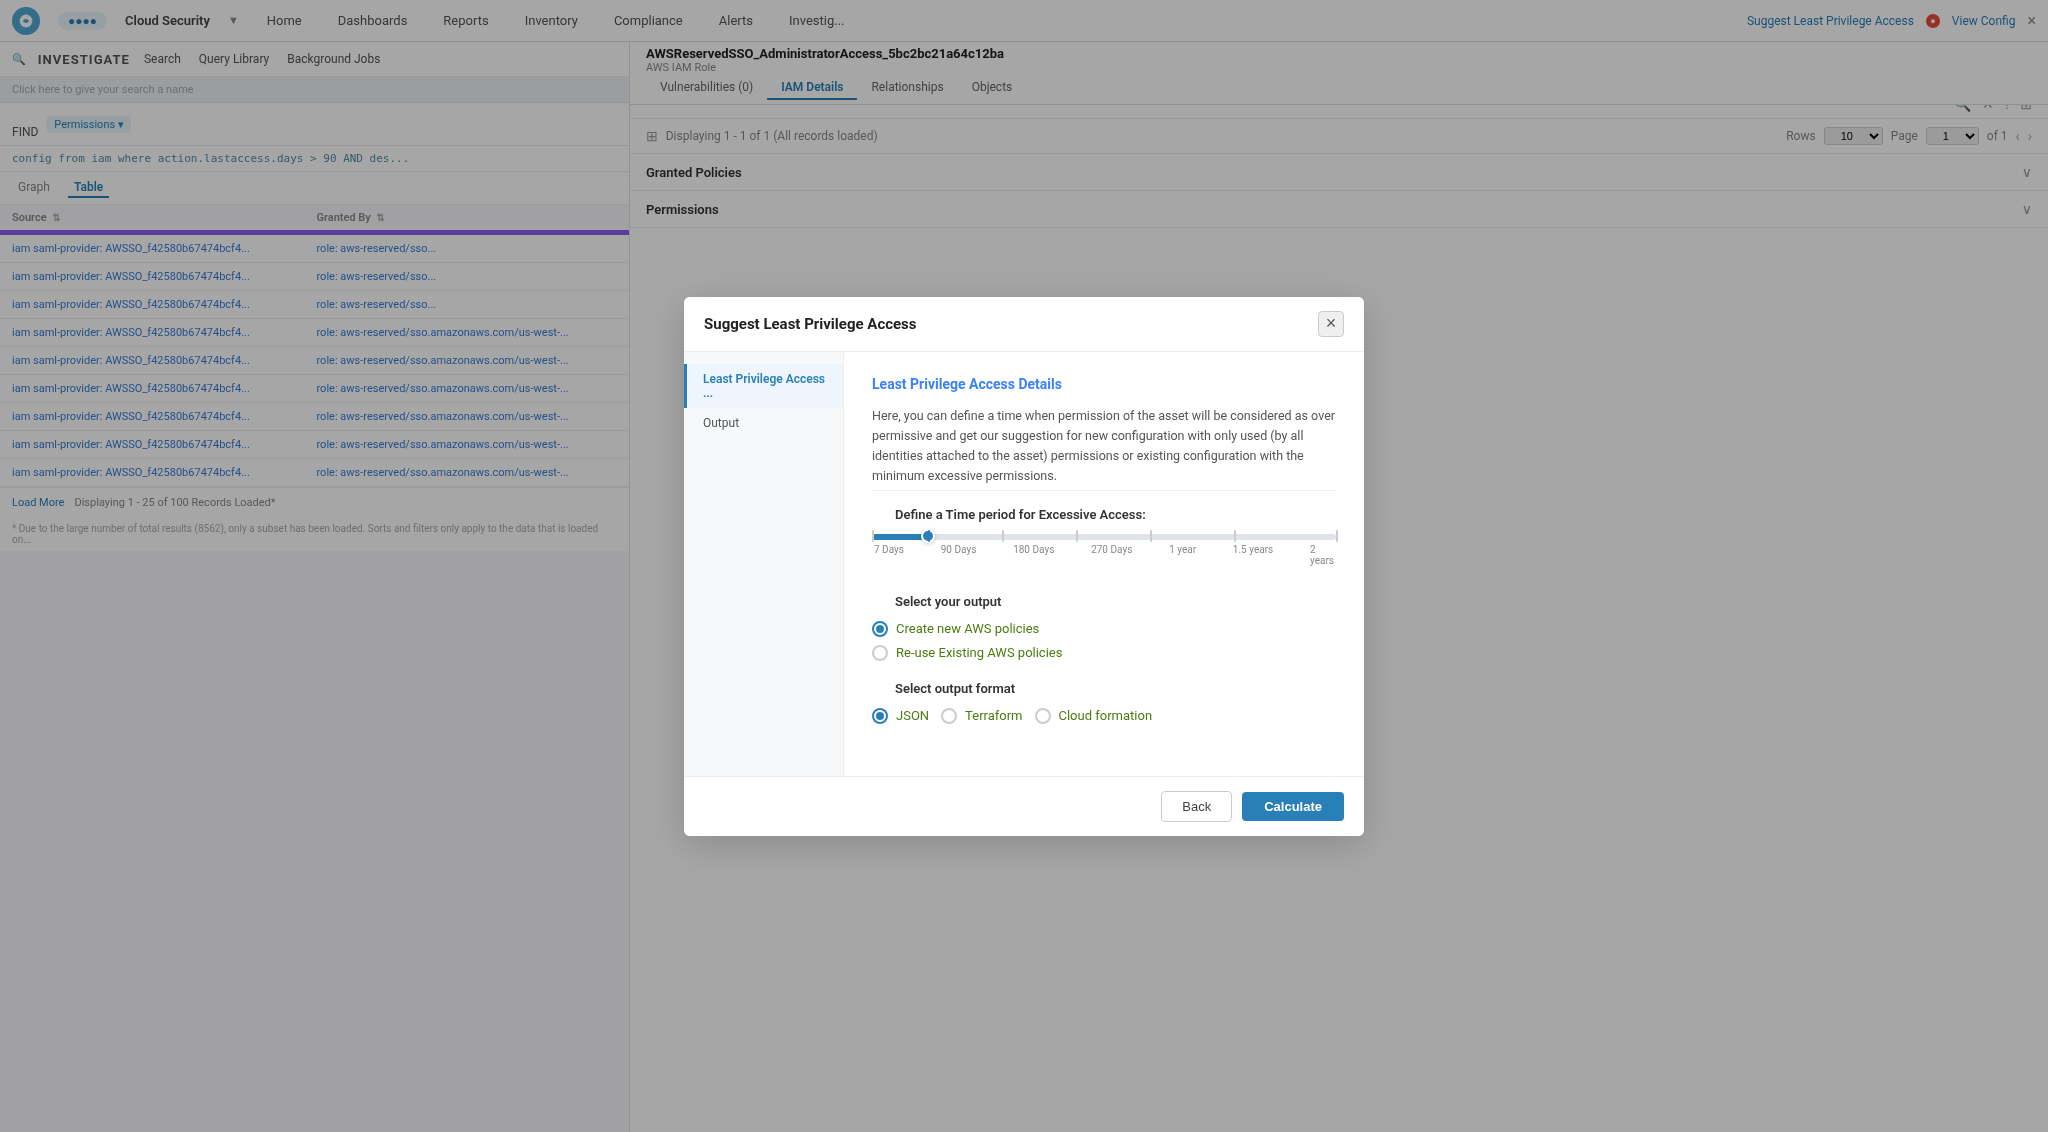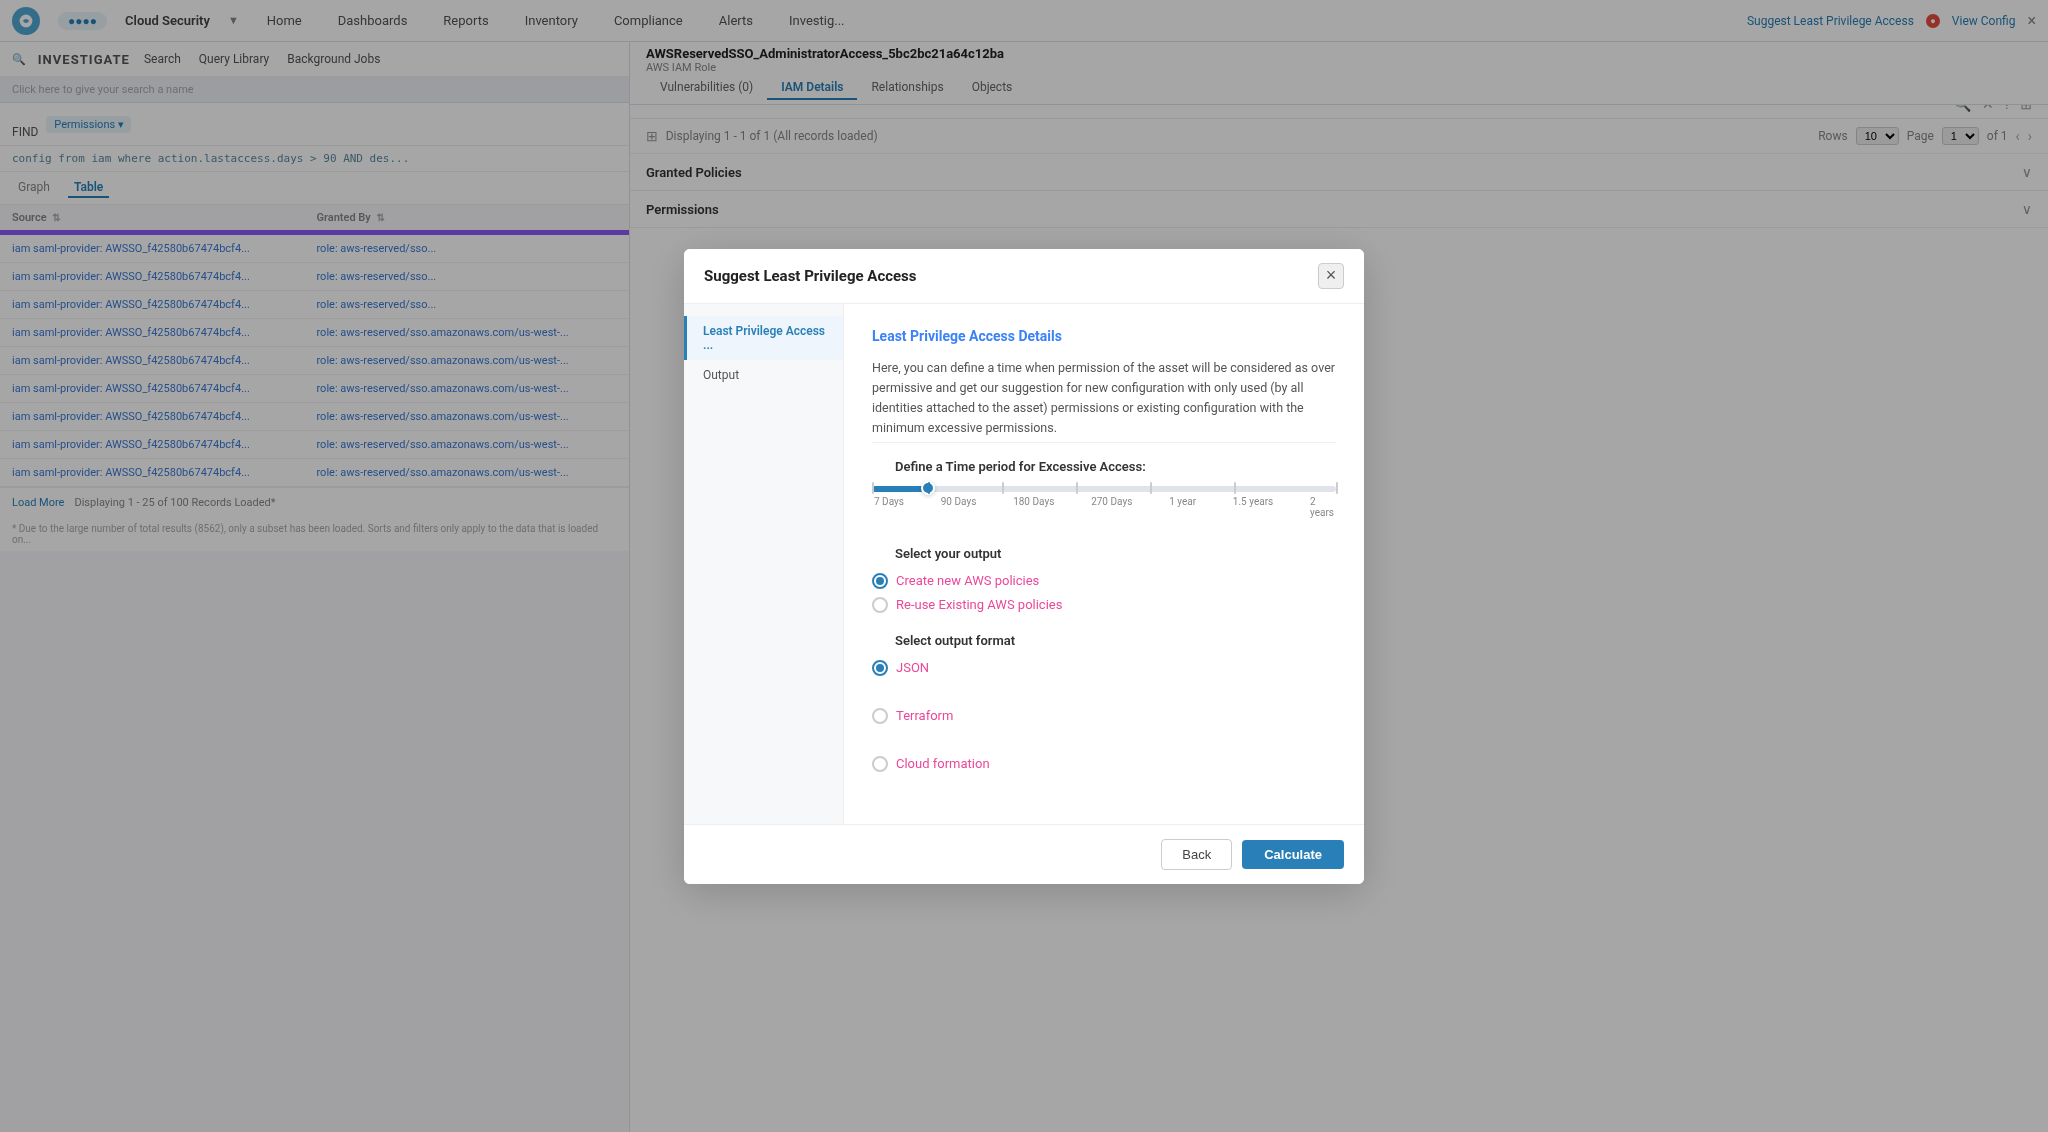--- a/index.html
+++ b/index.html
@@ -91,21 +91,21 @@
     .collapse-row { display: flex; align-items: center; justify-content: space-between; padding: 10px 16px; border-bottom: 1px solid #eee; cursor: pointer; }
     .collapse-label { font-size: 13px; font-weight: 600; color: #333; }
     .chevron { font-size: 14px; color: #999; }
 
     .right-toolbar { display: flex; align-items: center; gap: 10px; padding: 6px 16px; border-bottom: 1px solid #eee; }
     .rt-icon { font-size: 14px; color: #999; cursor: pointer; }
 
     .display-row { display: flex; align-items: center; gap: 8px; padding: 8px 16px; border-bottom: 1px solid #f0f0f0; font-size: 12px; color: #888; }
     .rows-label { margin-left: auto; }
     .page-label { }
-    .page-select { font-size: 11px; border: 1px solid #ccc; border-radius: 3px; padding: 1px 4px; }
+    .page-select { font-size: 11px; border: 1px solid #ccc; border-radius: 3px; padding: 1px 12px; }
     .page-arrow { font-size: 14px; color: #aaa; cursor: pointer; }
 
     
     .modal-overlay {
       position: fixed; top: 0; left: 0; right: 0; bottom: 0;
       background: rgba(0,0,0,0.35); z-index: 100;
       display: flex; align-items: center; justify-content: center;
     }
     .modal {
       background: #fff; border-radius: 6px; width: 680px; max-width: 95vw;
@@ -137,21 +137,21 @@
 
     .field-label { font-size: 13px; font-weight: 600; color: #333; margin-bottom: 12px; padding-left: 23px; }
     .slider-wrap { margin-bottom: 28px; }
     .slider-track { position: relative; height: 6px; background: #e0e4ea; border-radius: 3px; margin: 8px 0 4px; }
     .slider-fill { position: absolute; left: 0; top: 0; height: 100%; background: #2980b9; border-radius: 3px; width: 12%; }
     .slider-thumb { position: absolute; top: -5px; width: 14px; height: 14px; background: #2980b9; border-radius: 50%; cursor: pointer; transform: translateX(-50%); border: 2px solid #fff; box-shadow: 0 1px 4px rgba(0,0,0,0.2); }
     .slider-labels { display: flex; justify-content: space-between; font-size: 10px; color: #888; padding: 0 2px; }
     .slider-labels span { }
 
     .radio-group { margin-bottom: 20px; }
-    .radio-row { display: flex; align-items: center; gap: 8px; margin-bottom: 8px; font-size: 13px; color: #ec4899; }
+    .radio-row { display: flex; align-items: center; gap: 8px; margin-bottom: 8px; font-size: 13px; color: #4d7c0f; }
     .radio-circle { width: 16px; height: 16px; border-radius: 50%; border: 2px solid #ccc; display: flex; align-items: center; justify-content: center; flex-shrink: 0; cursor: pointer; }
     .radio-circle.checked { border-color: #2980b9; }
     .radio-circle.checked::after { content: ''; width: 8px; height: 8px; background: #2980b9; border-radius: 50%; }
 
     .modal-footer {
       display: flex; justify-content: flex-end; align-items: center; gap: 10px;
       padding: 14px 20px; border-top: 1px solid #eee; background: #fff;
     }
     .btn-back { background: #fff; border: 1px solid #ccc; border-radius: 4px; padding: 7px 20px; font-size: 13px; color: #444; cursor: pointer; }
     .btn-calculate { background: #2980b9; color: #fff; border: none; border-radius: 4px; padding: 7px 22px; font-size: 13px; cursor: pointer; font-weight: 600; }
@@ -351,21 +351,21 @@
             <div class="radio-circle checked"></div>
             <span>Create new AWS policies</span>
           </div>
           <div class="radio-row">
             <div class="radio-circle"></div>
             <span>Re-use Existing AWS policies</span>
           </div>
         </div>
 
         <div class="field-label">Select output format</div>
-        <div class="radio-group" style="display:flex;gap:24px;flex-direction:column;align-items:flex-start">
+        <div class="radio-group" style="display:flex;gap:12px;flex-direction:row;align-items:flex-start">
           <div class="radio-row">
             <div class="radio-circle checked"></div>
             <span>JSON</span>
           </div>
           <div class="radio-row">
             <div class="radio-circle"></div>
             <span>Terraform</span>
           </div>
           <div class="radio-row">
             <div class="radio-circle"></div>

